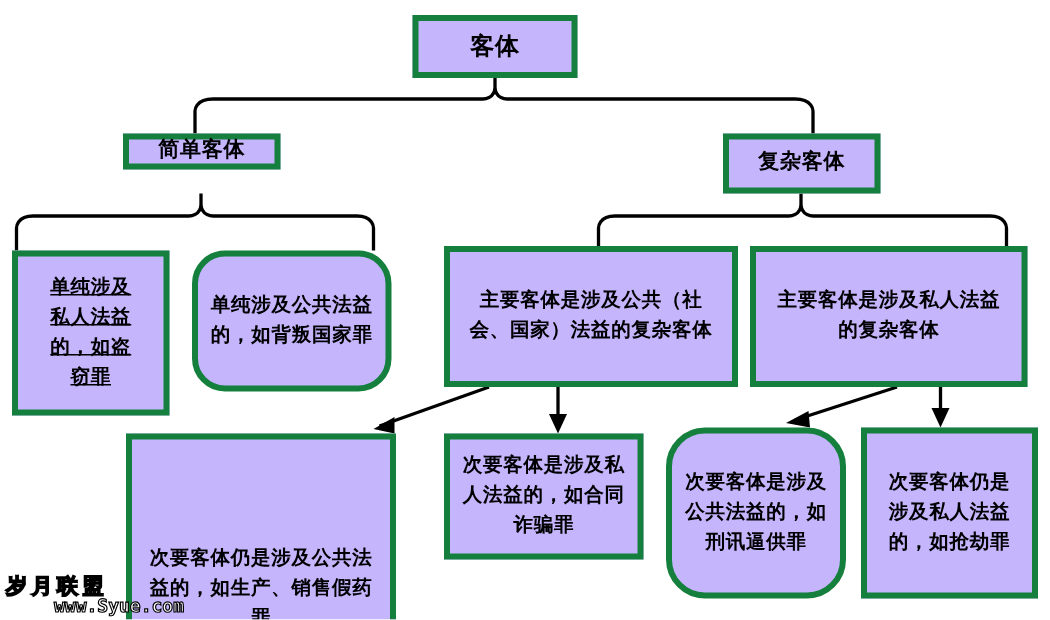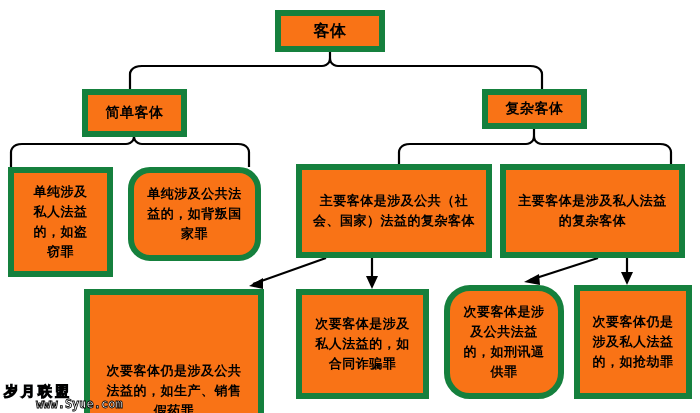--- a/index.html
+++ b/index.html
@@ -19,49 +19,49 @@
     position: absolute;
     left: 0;
     top: 0;
     width: 700px;
     height: 413px;
     pointer-events: none;
   }
   .node {
     position: absolute;
     box-sizing: border-box;
-    border: 6px solid #15803d;
-    background: #f97316;
+    border: 4px solid #15803d;
+    background: #c4b5fd;
     display: flex;
     align-items: center;
     justify-content: center;
     text-align: center;
     color: #000000;
     font-weight: bold;
     line-height: 1.55;
     letter-spacing: 0.5px;
     z-index: 2;
   }
   .node span {
     display: block;
     width: 100%;
   }
   
   #n-root { left: 275px; top: 10px; width: 110px; height: 42px; font-size: 16px; }
   
-  #n-simple  { left: 82px;  top: 89px;  width: 105px; height: 48px; font-size: 14px; }
+  #n-simple  { left: 82px;  top: 89px;  width: 105px; height: 24px; font-size: 14px; }
   #n-complex { left: 482px; top: 89px;  width: 105px; height: 40px; font-size: 14px; }
   
-  #n-l3-a { left: 8px;   top: 167px; width: 105px; height: 110px; font-size: 13px; padding: 0 19px; }
+  #n-l3-a { left: 8px;   top: 167px; width: 105px; height: 110px; font-size: 13px; padding: 0 19px; text-decoration: underline; }
   #n-l3-b { left: 128px; top: 167px; width: 133px; height: 94px;  font-size: 13px; padding: 0 8px; border-radius: 22px; }
   #n-l3-c { left: 296px; top: 164px; width: 196px; height: 94px;  font-size: 13px; padding: 0 8px; }
   #n-l3-d { left: 500px; top: 164px; width: 185px; height: 94px;  font-size: 13px; padding: 0 10px; }
   
   #n-l4-a { left: 84px;  top: 289px; width: 180px; height: 138px; font-size: 13px; padding: 0 10px; align-items: flex-end; }
-  #n-l4-b { left: 296px; top: 289px; width: 133px; height: 110px; font-size: 13px; padding: 0 8px; }
+  #n-l4-b { left: 296px; top: 289px; width: 133px; height: 84px; font-size: 13px; padding: 0 8px; }
   #n-l4-c { left: 444px; top: 285px; width: 120px; height: 114px; font-size: 13px; padding: 0 8px; border-radius: 26px; }
   #n-l4-d { left: 574px; top: 285px; width: 118px; height: 114px; font-size: 13px; padding: 0 8px; }
 
   #watermark {
     position: absolute;
     left: 4px;
     bottom: 2px;
     z-index: 3;
     pointer-events: none;
     line-height: 1.05;

